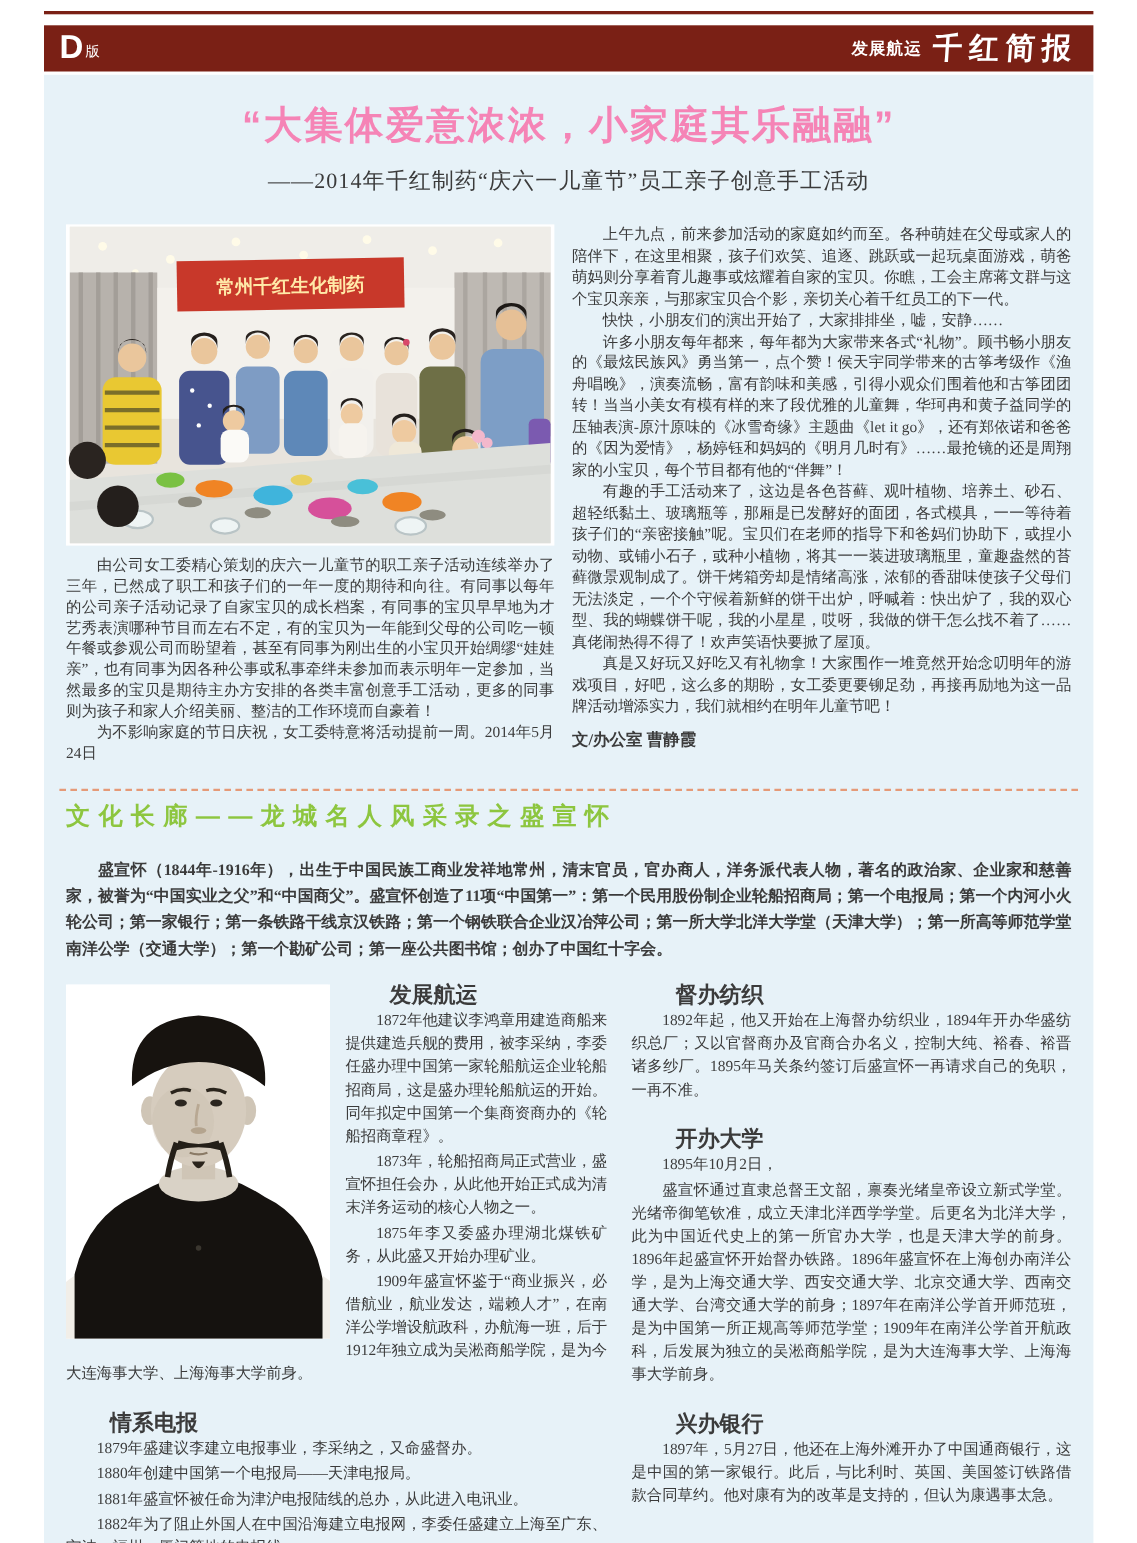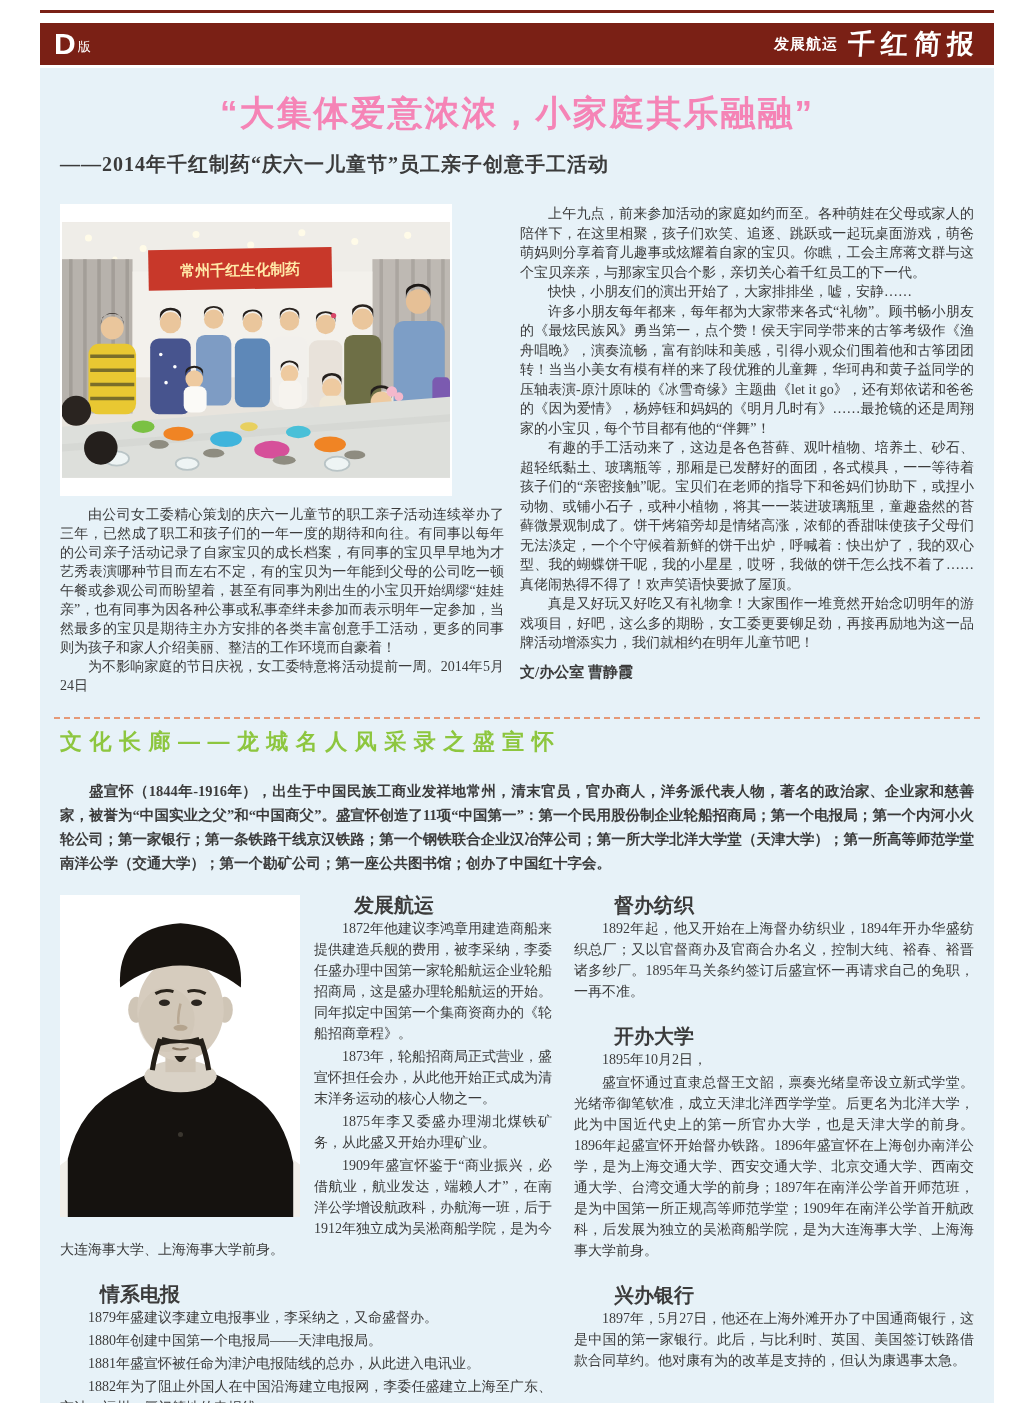--- a/index.html
+++ b/index.html
@@ -13,25 +13,25 @@
   .edition-letter { font-family:"Liberation Sans",sans-serif; font-size:30px; font-weight:700; line-height:1; }
   .edition-label { font-size:13px; padding-bottom:3px; }
   .mast-right { display:flex; align-items:center; gap:10px; }
   .section-label { font-size:15px; font-weight:700; letter-spacing:1px; }
   .brand { font-size:27px; font-weight:800; letter-spacing:6px; transform:skewX(-4deg); }
   .panel { margin-top:3px; background:#e7f2f8; padding:16px 20px 26px 20px; min-height:1320px; }
 
   
   .headline { text-align:center; color:#f584b6; font-size:35px; font-weight:800;
     letter-spacing:2px; font-family:"Liberation Sans",sans-serif; margin-top:6px; }
-  .subtitle { font-size:20px; font-weight:700; margin-top:14px; letter-spacing:1px; }
+  .subtitle { text-align:center; font-size:20px; font-weight:400; margin-top:14px; letter-spacing:1px; }
   .a1-body { display:flex; gap:16px; margin-top:26px; }
   .a1-left { flex:0 0 444px; }
   .a1-right { flex:1; }
-  .photo1 { width:392px; height:292px; background:#fff; padding:2px; }
+  .photo1 { width:444px; height:292px; background:#fff; padding:2px; }
   .photo1 svg { display:block; width:100%; height:100%; }
   .para { font-size:14px; line-height:19.5px; text-align:justify; text-indent:2em; }
   .a1-left .para { line-height:19px; }
   .a1-left-text { margin-top:9px; }
   .byline { font-weight:700; font-size:15px; margin-top:10px; padding-right:6px; }
 
   .divider { border-top:2px dashed #e59a78; margin:22px -6px 0 -6px; }
 
   
   .a2-title { text-align:left; color:#8dc63f; font-size:22px; font-weight:800;

